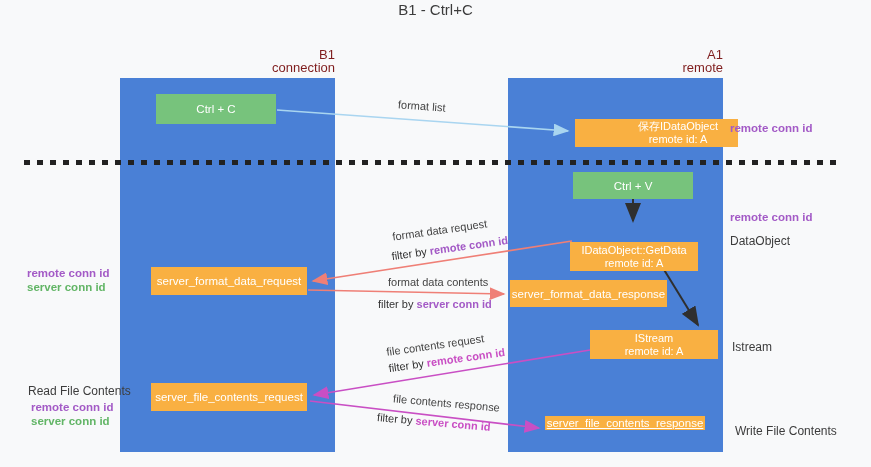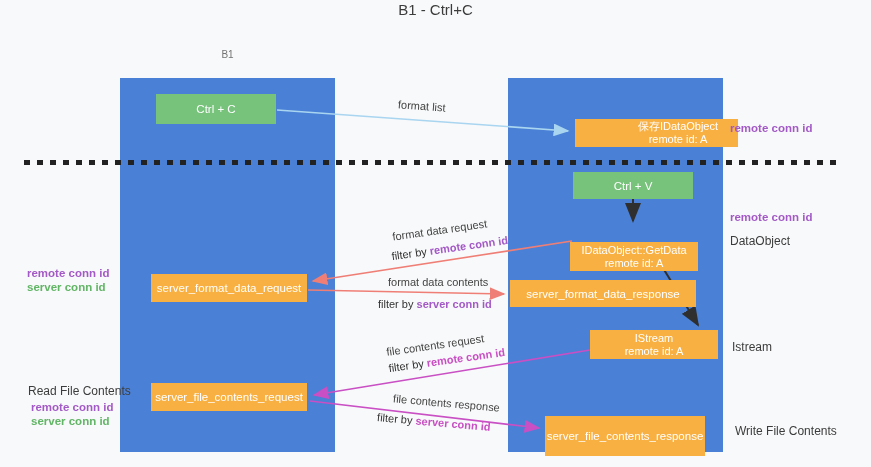--- a/index.html
+++ b/index.html
@@ -1,21 +1,21 @@
 <!DOCTYPE html>
 <html><head>
 <meta charset="utf-8">
 <style>
   html,body{margin:0;padding:0;background:#f8f9fa;font-family:"Liberation Sans",sans-serif;}
   #stage{position:relative;width:871px;height:467px;background:#f8f9fa;overflow:hidden;border-radius:11px;}
 
   .title{position:absolute;left:0;top:8;width:871px;text-align:center;color:#3c3c3c;
          font-size:15px;line-height:20px;}
-  .lane-header{position:absolute;width:215px;text-align:center;color:#737373;
-         font-size:10px;line-height:13px;top:48px;}
+  .lane-header{position:absolute;width:215px;text-align:right;color:#7f1d1d;
+         font-size:13px;line-height:13px;top:48px;}
   .lane{position:absolute;top:78px;width:215px;height:374px;background:#4a80d6;}
 
   .node{position:absolute;display:flex;flex-direction:column;align-items:center;
         justify-content:center;color:#fff;text-align:center;}
   .green{background:#77c37c;}
   .orange{background:#f9b042;}
   .one{font-size:11.5px;}
   .two{font-size:11px;line-height:13px;}
 
   .dashline{position:absolute;left:24px;top:160px;width:814px;height:5px;
@@ -40,22 +40,25 @@
 <body>
 
 <div id="stage">
 
   <div class="title">
     <div>B1 - Ctrl+C</div>
   </div>
 
   <div class="lane-header" style="left:120px;">
     <div>B1</div>
+    <div>connection</div>
   </div>
   <div class="lane-header" style="left:508px;">
+    <div>A1</div>
+    <div>remote</div>
   </div>
 
   <div class="lane" style="left:120px;"></div>
   <div class="lane" style="left:508px;"></div>
 
   <div class="dashline"></div>
 
   <svg class="arrows" width="871" height="467">
     <defs>
       <marker id="ah-blue" markerWidth="10" markerHeight="8" refX="9" refY="4" orient="auto">
@@ -91,38 +94,38 @@
 
   <div class="node green one" style="left:573px;top:172px;width:120px;height:27px;">
     <div>Ctrl + V</div>
   </div>
 
   <div class="node orange two" style="left:570px;top:226px;width:128px;height:29px;margin-top:16px;">
     <div>IDataObject::GetData</div>
     <div>remote id: A</div>
   </div>
 
-  <div class="node orange one" style="left:151px;top:274px;width:156px;height:28px;">
+  <div class="node orange one" style="left:151px;top:267px;width:156px;height:28px;">
     <div>server_format_data_request</div>
   </div>
 
-  <div class="node orange one" style="left:510px;top:280px;width:186px;height:27px;">
+  <div class="node orange one" style="left:510px;top:280px;width:157px;height:27px;">
     <div>server_format_data_response</div>
   </div>
 
   <div class="node orange two" style="left:590px;top:330px;width:128px;height:29px;">
     <div>IStream</div>
     <div>remote id: A</div>
   </div>
 
   <div class="node orange one" style="left:151px;top:383px;width:156px;height:28px;">
     <div>server_file_contents_request</div>
   </div>
 
-  <div class="node orange one" style="left:545px;top:416px;width:160px;height:40px;">
+  <div class="node orange one" style="left:545px;top:416px;width:160px;height:14px;text-decoration:underline;">
     <div>server_file_contents_response</div>
   </div>
 
   <div class="alabel rot-p4" style="left:398px;top:100px;">format list</div>
 
   <div class="alabel rot-m8" style="left:392px;top:224px;">format data request</div>
   <div class="flabel rot-m8" style="left:391px;top:242px;">
     <span>filter by </span><b class="purple">remote conn id</b>
   </div>
 

